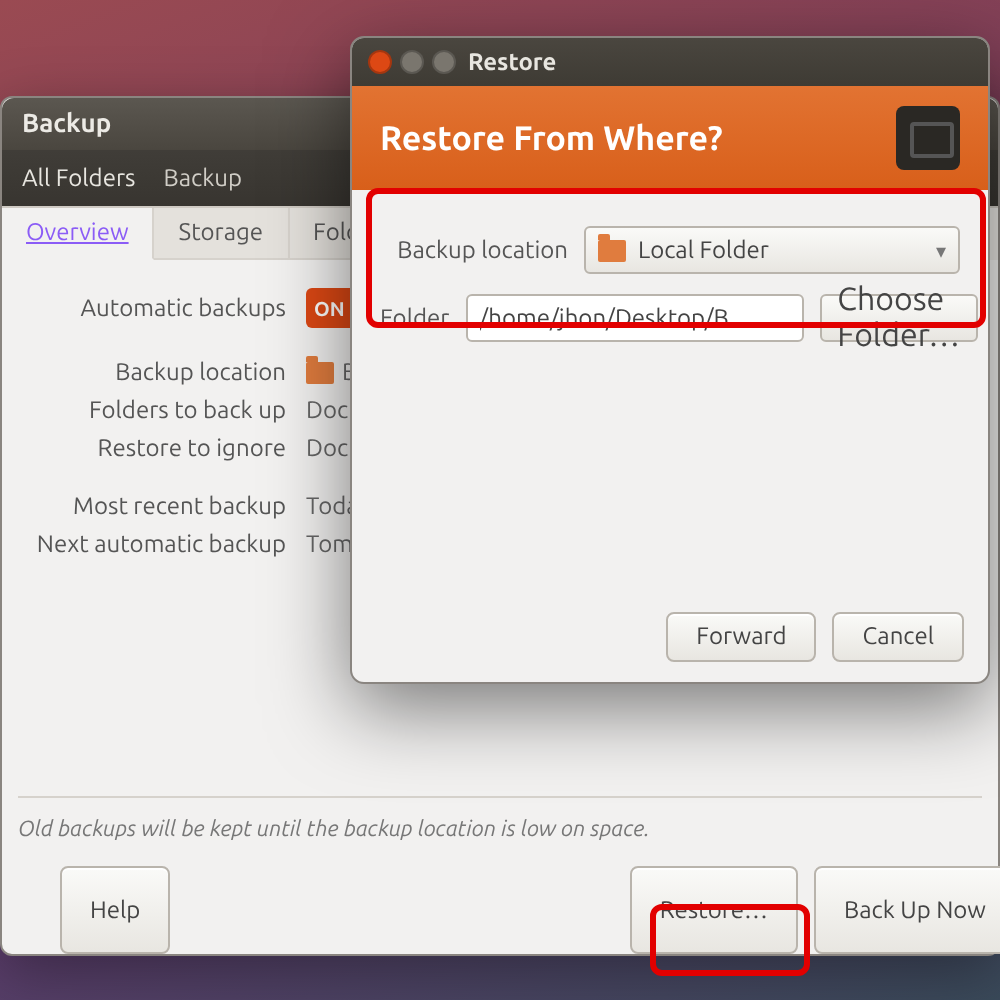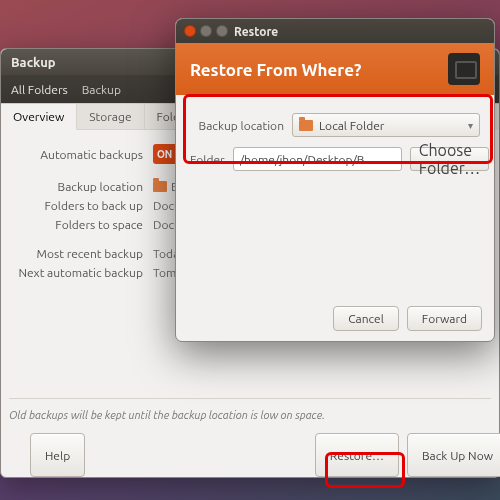--- a/index.html
+++ b/index.html
@@ -27,21 +27,21 @@
   .bw-toolbar span:first-child { color: #e8e6e0; }
   .tabs {
     display: flex; border-top: 1px solid #cfcac3; background: #e9e7e3;
     font-size: 12px; color: #555;
   }
   .tab {
     padding: 6px 12px; border-right: 1px solid #d6d2cc; border-bottom: 1px solid #d6d2cc;
     background: #e4e1dc; cursor: pointer;
   }
   .tab.active {
-    background: #f2f1f0; border-bottom: 1px solid #f2f1f0; color: #000000;
+    background: #f2f1f0; border-bottom: 1px solid #f2f1f0; color: #8b5cf6; text-decoration: underline;
   }
   .bw-content { padding: 14px 18px 8px 8px; font-size: 12px; color: #555; }
   .row { display: flex; align-items: center; margin-bottom: 6px; }
   .row .label { width: 134px; text-align: right; margin-right: 10px; color: #555; }
   .row .val { color: #666; display: flex; align-items: center; gap: 4px; }
   .toggle {
     width: 46px; height: 20px; border-radius: 3px; background: #dd4814;
     display: inline-flex; align-items: center; justify-content: flex-start;
     color: #fff; font-size: 10px; font-weight: bold; padding: 0 4px;
     position: relative;
@@ -170,21 +170,21 @@
       <div class="val">
           <span class="folder-icon"></span>
           <span>Backup</span>
         </div>
     </div>
     <div class="row">
       <div class="label">Folders to back up</div>
       <div class="val">Documents</div>
     </div>
     <div class="row">
-      <div class="label">Folders to space</div>
+      <div class="label">Restore to ignore</div>
       <div class="val">Documents/B</div>
     </div>
     <div style="height:10px"></div>
     <div class="row">
       <div class="label">Most recent backup</div>
       <div class="val">Today</div>
     </div>
     <div class="row">
       <div class="label">Next automatic backup</div>
       <div class="val">Tomorrow</div>
@@ -220,19 +220,19 @@
         <span>Local Folder</span>
       </div>
     </div>
     <div class="rw-row">
       <div class="rlabel">Folder</div>
       <input class="text-input" value="/home/jhon/Desktop/B" style="">
       <div class="small-btn">Choose Folder…</div>
     </div>
   </div>
   <div class="rw-footer">
+    <button class="btn">Forward</button>
     <button class="btn">Cancel</button>
-    <button class="btn">Forward</button>
   </div>
 </div>
 
 <div class="hl hl1"></div>
 <div class="hl hl2"></div>
 
 </body></html>

